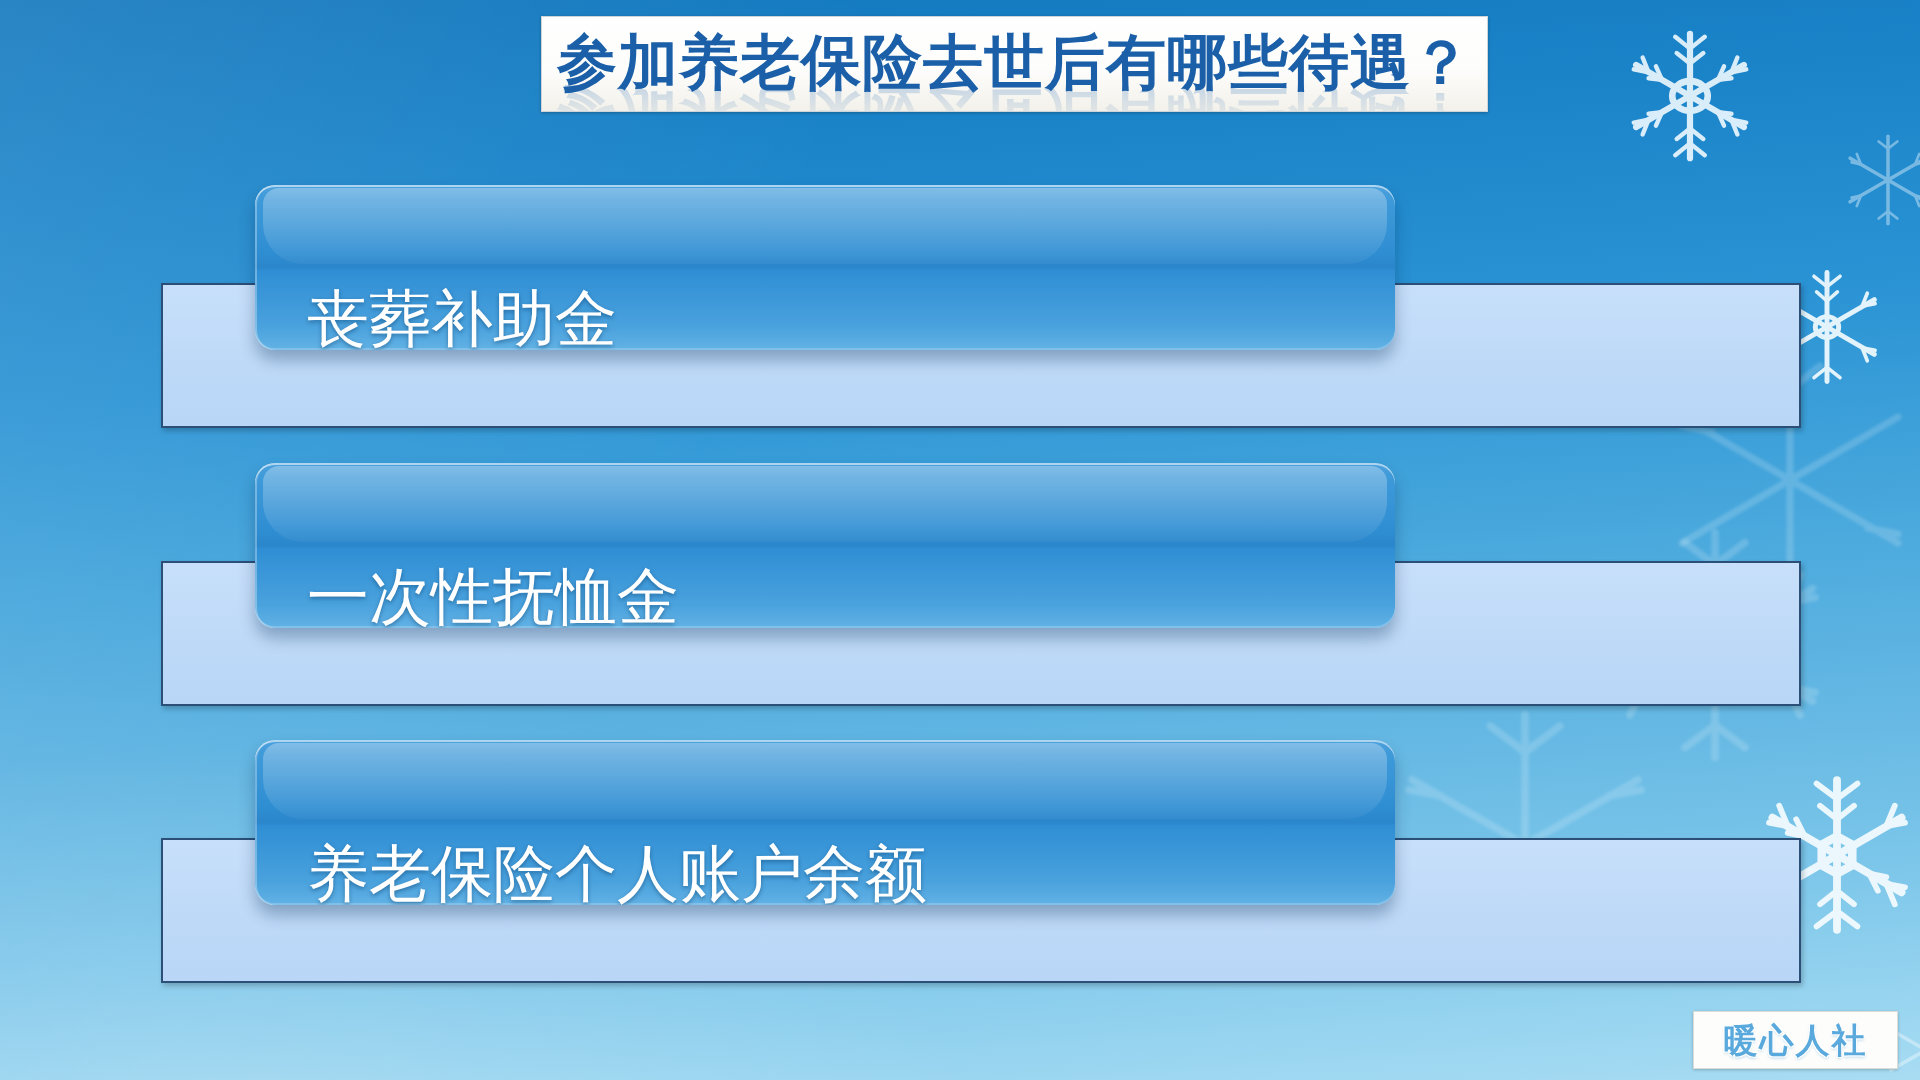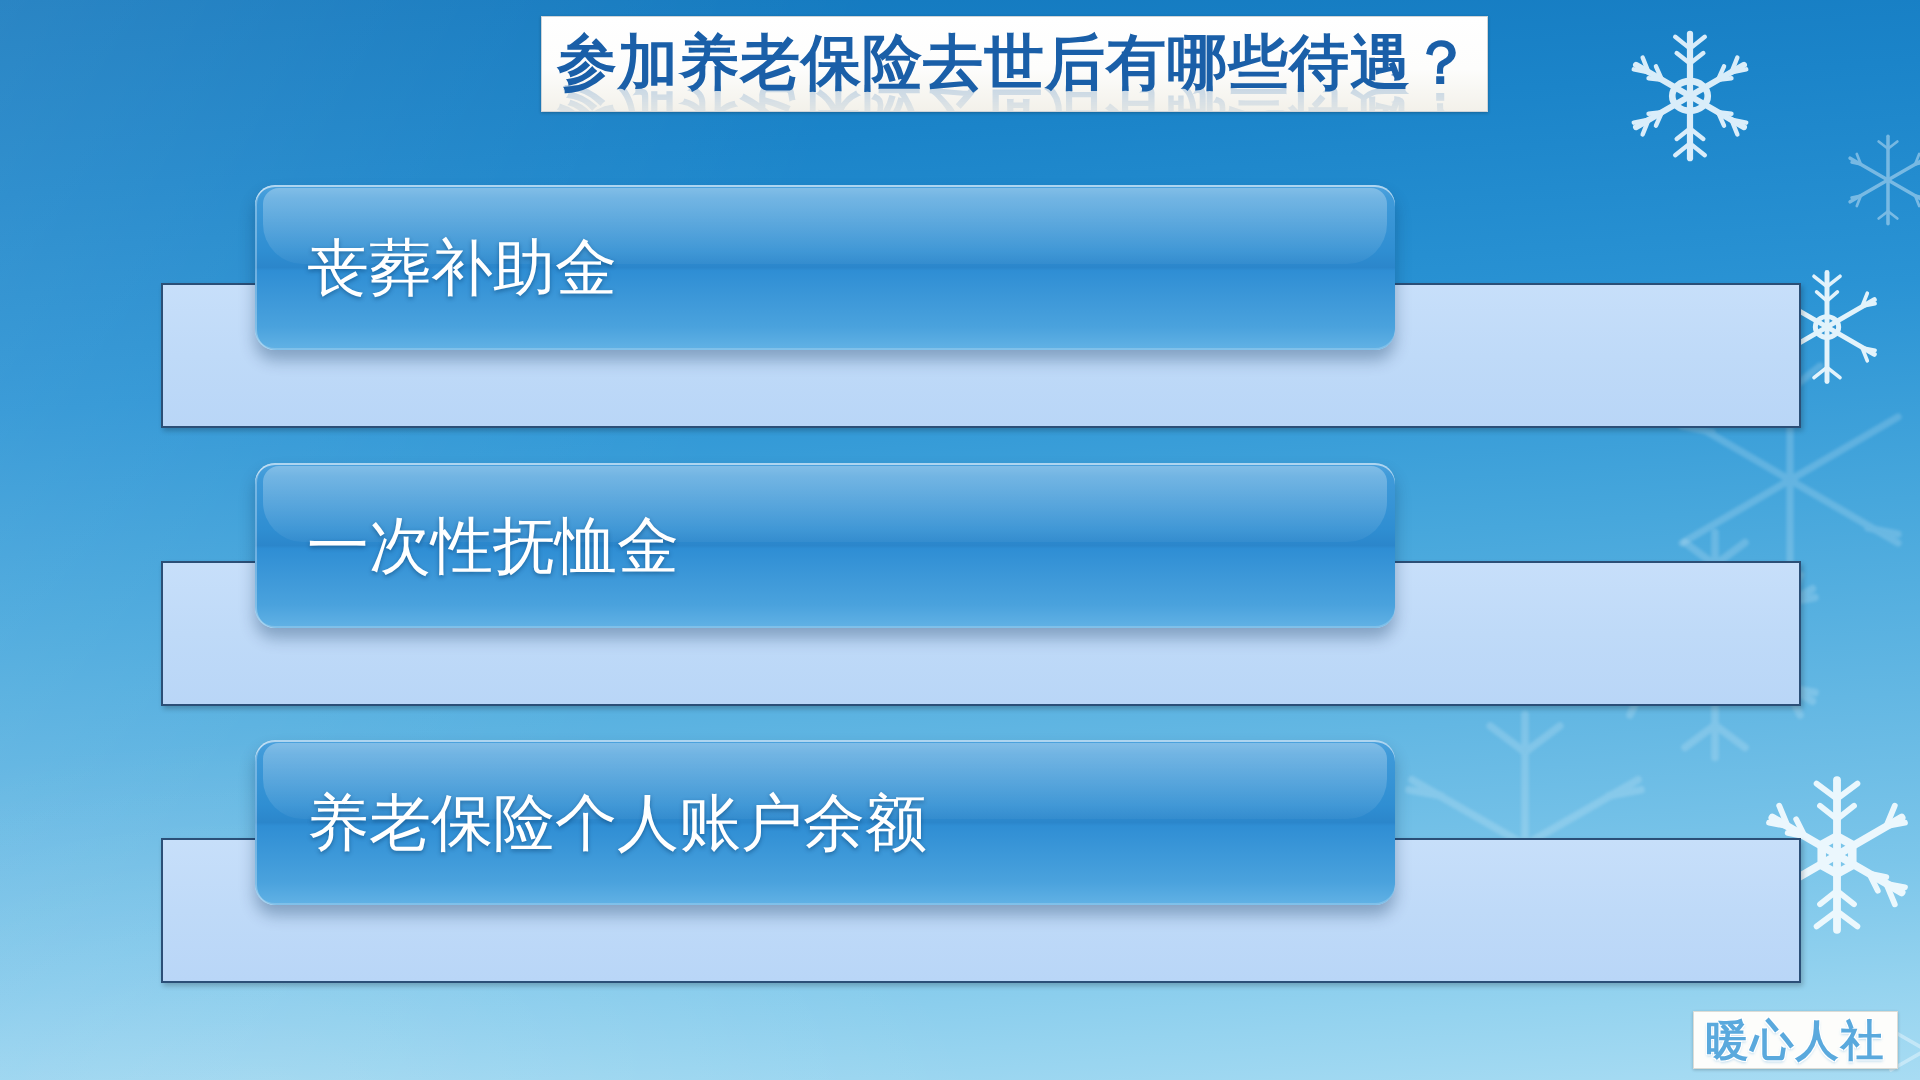--- a/index.html
+++ b/index.html
@@ -112,21 +112,21 @@
         #2f8ed2 40%,
         #2b86cb 50%,
         #2f8ed4 52%,
         #4aa2dd 86%,
         #62b2e5 100%);
     box-shadow:
       0 10px 16px rgba(0,40,80,.32),
       inset 0 2px 0 rgba(255,255,255,.55),
       inset 0 -2px 0 rgba(255,255,255,.20),
       inset 2px 0 0 rgba(255,255,255,.30);
-    display:flex; align-items:center;
+    display:flex; align-items:flex-end;
     overflow:hidden;
     font-family:Liberation Serif, serif;
   }
   
   .pill::before{
     content:"";
     position:absolute; left:8px; right:8px; top:3px; height:46%;
     border-radius:16px 16px 40px 40px;
     background:linear-gradient(180deg, rgba(255,255,255,.30), rgba(255,255,255,.04));
     pointer-events:none;
@@ -145,21 +145,21 @@
   
   #logo-plate{
     position:absolute;
     left:1693px; top:1011px; width:205px; height:58px;
     background:#fdfdfb;
     border:1px solid #dcdcd6;
     box-shadow:0 1px 3px rgba(0,0,0,.22);
     display:flex; align-items:center; justify-content:center;
   }
   #logo-text{
-    font-size:43px;
+    font-size:34px;
     font-weight:bold;
     color:#5aa9dd;
     letter-spacing:2px;
     line-height:1;
     text-shadow:
       -1px -1px 0 #ffffff,
        1px -1px 0 #ffffff,
       -1px  1px 0 #ffffff,
        1px  1px 0 #ffffff,
        0 2px 3px rgba(90,169,221,.45);

